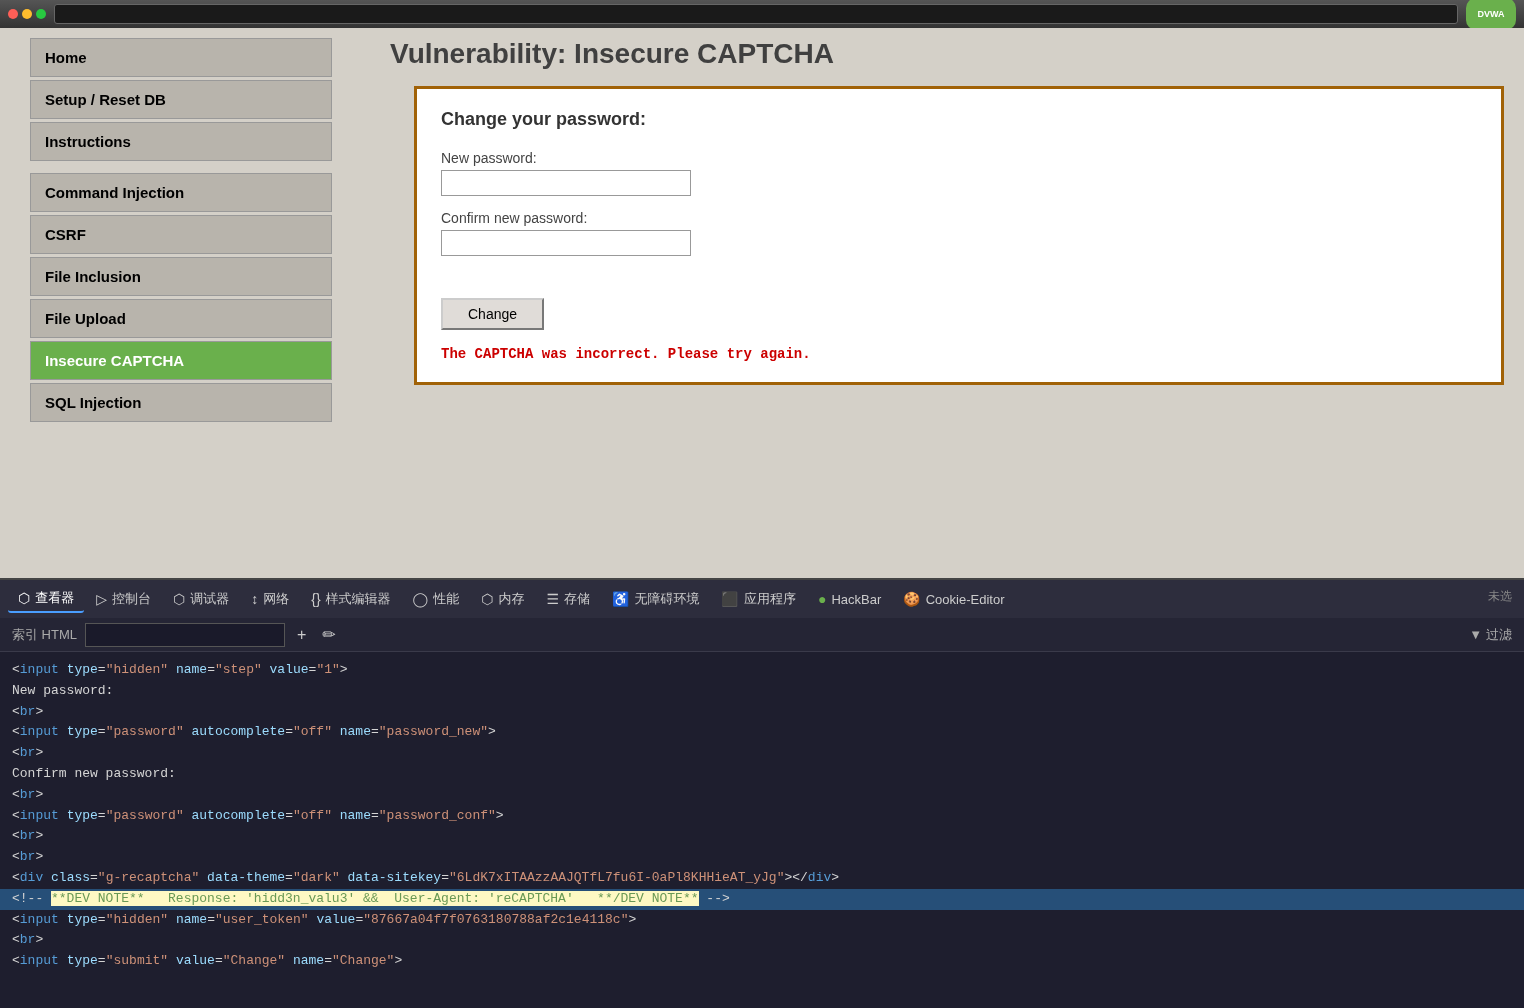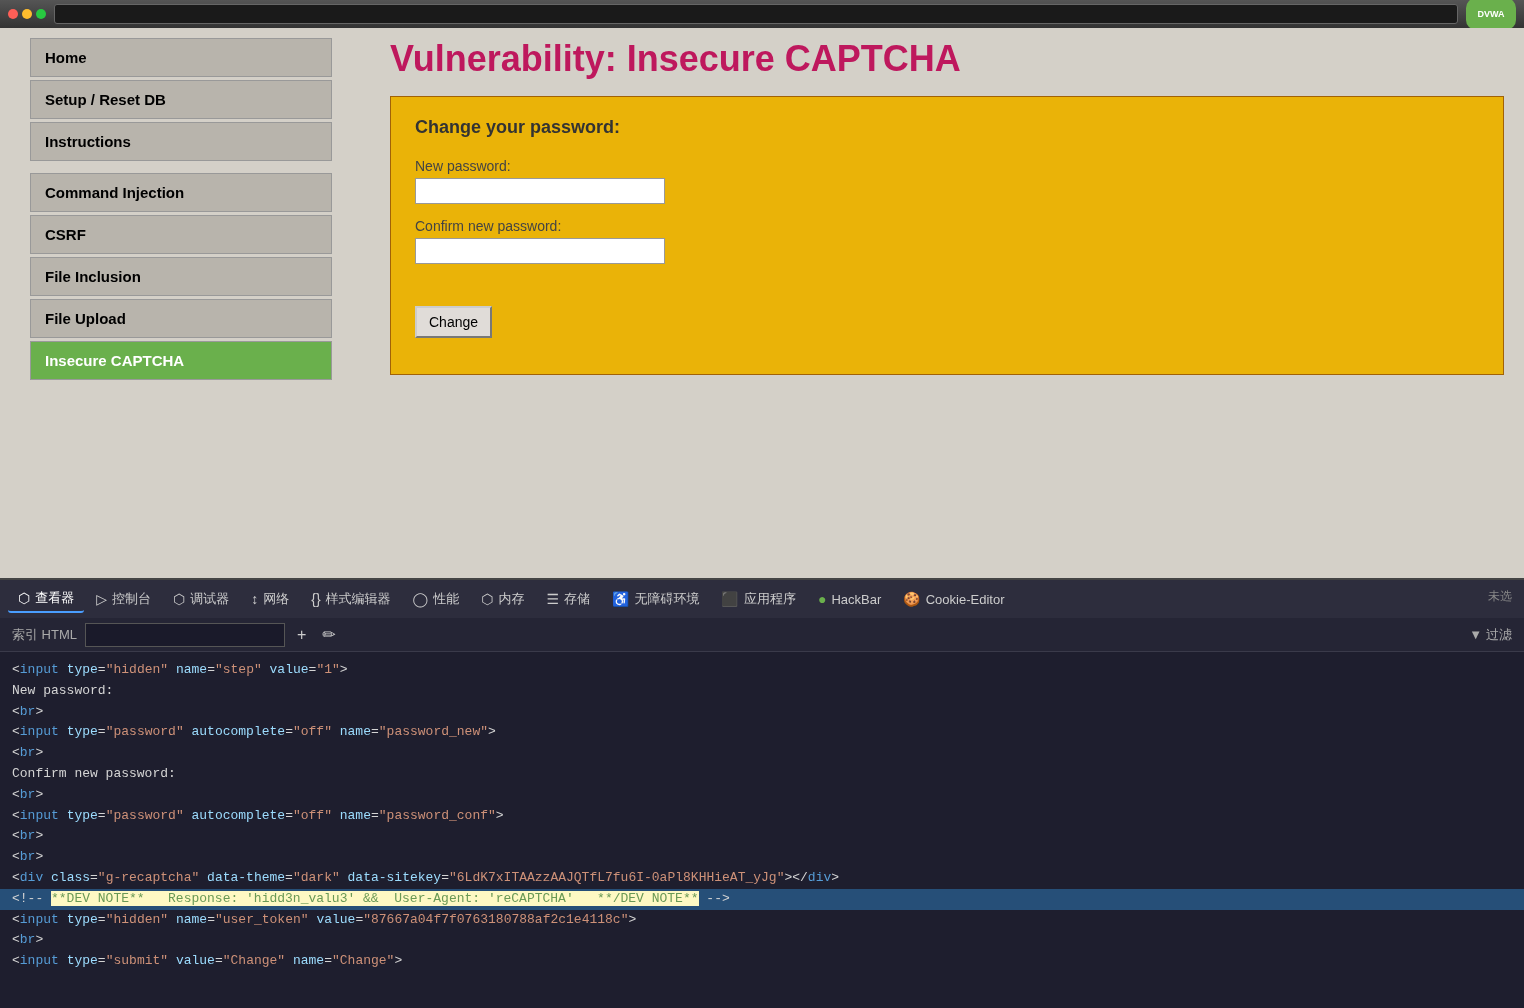--- a/index.html
+++ b/index.html
@@ -47,21 +47,21 @@
       width: 250px;
       height: 26px;
       border: 1px solid #999;
       background: #fff;
       padding: 2px 6px;
       font-size: 13px;
       margin-bottom: 14px;
     }
 
     .change-btn {
-      padding: 6px 12px;
+      padding: 6px 25px;
       background: #e0dcd8;
       border: 2px outset #ccc;
       font-size: 14px;
       cursor: pointer;
       margin-top: 10px;
       margin-bottom: 16px;
     }
 
     .error-msg {
       color: #cc0000;
@@ -220,30 +220,31 @@
       background: #d4d0c8;
     }
 
     .right-content {
       flex: 1;
       padding: 10px 20px;
       background: #d4d0c8;
     }
 
     .vuln-title {
-      font-size: 36px;
+      font-size: 28px;
       font-weight: bold;
-      color: #be185d;
+      color: #404040;
       margin-bottom: 16px;
     }
 
     .content-box {
-      border: 1px solid #a16207;
-      background: #eab308;
+      border: 3px solid #a16207;
+      background: #ffffff;
       padding: 20px 24px;
+      margin-left: 24px;
     }
   </style>
 </head>
 <body>
 
 <div class="browser-chrome">
   <div style="display:flex;gap:4px;">
     <div style="width:10px;height:10px;border-radius:50%;background:#ff5f57;"></div>
     <div style="width:10px;height:10px;border-radius:50%;background:#ffbd2e;"></div>
     <div style="width:10px;height:10px;border-radius:50%;background:#28ca41;"></div>
@@ -259,37 +260,39 @@
       <div class="nav-item">Home</div>
       <div class="nav-item">Setup / Reset DB</div>
       <div class="nav-item">Instructions</div>
     </div>
     <div class="nav-group">
       <div class="nav-item">Command Injection</div>
       <div class="nav-item">CSRF</div>
       <div class="nav-item">File Inclusion</div>
       <div class="nav-item">File Upload</div>
       <div class="nav-item active">Insecure CAPTCHA</div>
+      <div class="nav-item">SQL Injection</div>
     </div>
   </div>
 
   <div class="right-content">
     <div class="vuln-title">Vulnerability: Insecure CAPTCHA</div>
     <div class="content-box">
       <div class="form-title">Change your password:</div>
 
       <label class="form-label">New password:</label>
       <input type="password" class="form-input" style="">
 
       <label class="form-label">Confirm new password:</label>
       <input type="password" class="form-input" style="">
 
       <br>
       <button class="change-btn">Change</button>
 
+      <div class="error-msg">The CAPTCHA was incorrect. Please try again.</div>
     </div>
   </div>
 </div>
 
 <div class="devtools">
 
   <div class="devtools-tabs">
     <div class="devtools-tab active">
       <span class="tab-icon">⬡</span>
       <span>查看器</span>

